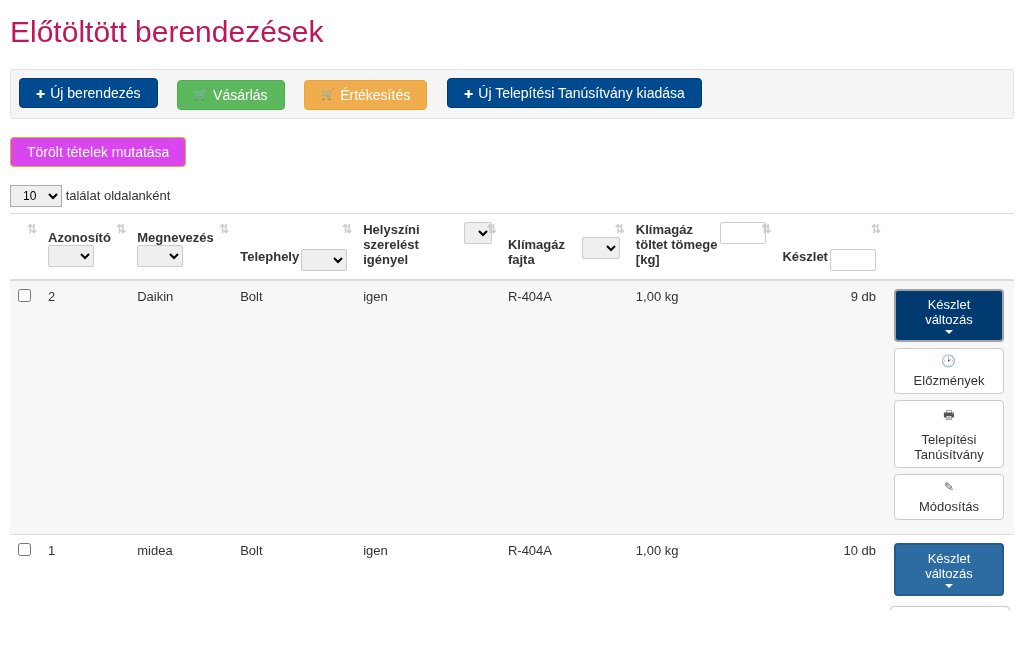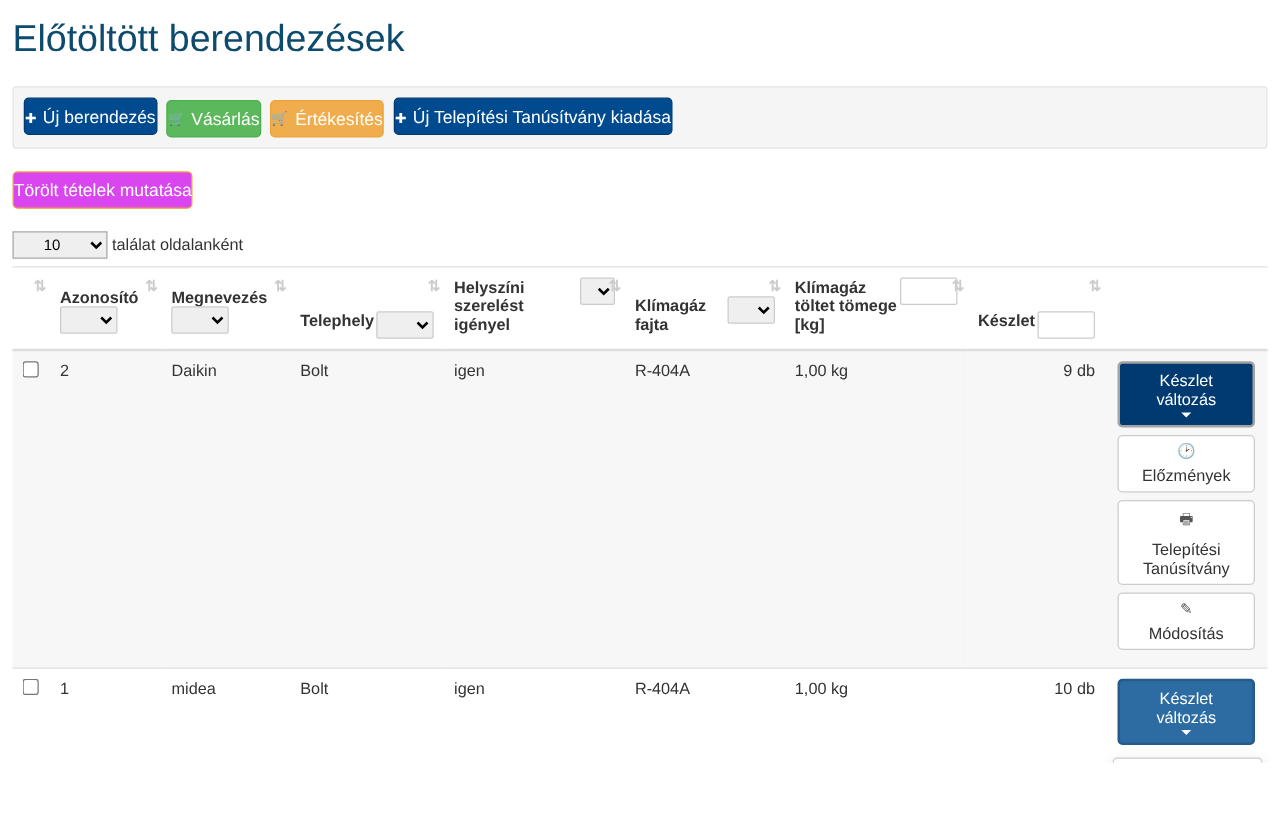--- a/index.html
+++ b/index.html
@@ -1,29 +1,29 @@
 <!DOCTYPE html>
 <html><head>
 <meta charset="utf-8">
 <style>
   * { box-sizing: border-box; margin: 0; padding: 0; }
   body { font-family: "Helvetica Neue", Helvetica, Arial, sans-serif; font-size: 14px; color: #333; background: #fff; padding: 0 10px; }
-  h1 { font-size: 30px; font-weight: 500; margin: 15px 0 20px 0; color: #0c4a6e; }
+  h1 { font-size: 30px; font-weight: 500; margin: 15px 0 20px 0; color: #be185d; }
   .toolbar { background: #f5f5f5; padding: 8px; border: 1px solid #e3e3e3; border-radius: 3px; margin-bottom: 18px; }
-  .btn { display: inline-flex; align-items: center; gap: 5px; padding: 6px 0; font-size: 14px; border: 1px solid transparent; border-radius: 4px; color: #fff; cursor: pointer; margin-right: 4px; }
+  .btn { display: inline-flex; align-items: center; gap: 5px; padding: 6px 16px; font-size: 14px; border: 1px solid transparent; border-radius: 4px; color: #fff; cursor: pointer; margin-right: 16px; }
   .btn-primary { background: #004a8f; border-color: #003a70; }
   .btn-success { background: #5cb85c; border-color: #4cae4c; }
   .btn-warning { background: #f0ad4e; border-color: #eea236; }
   .btn-orange { background: #d946ef; border-color: #eea236; }
   .btn-default { background: #fff; color: #333; border-color: #ccc; }
   .btn-small { font-size: 13px; padding: 5px 10px; }
   .plus::before { content: "✚"; font-size: 11px; }
   .info::before { content: "ℹ"; font-weight: bold; }
   .controls-row { display: flex; justify-content: space-between; align-items: center; margin: 6px 0; font-size: 13px; color: #333; }
-  .length-select { border: 1px solid #aaa; font-size: 12px; padding: 2px 20px; height: 22px; }
+  .length-select { border: 1px solid #aaa; font-size: 12px; padding: 2px 8px; height: 22px; }
   .search-input { border: 1px solid #ccc; padding: 4px; height: 26px; width: 150px; border-radius: 3px; }
   table { width: 100%; border-collapse: collapse; margin-top: 6px; }
   th, td { padding: 8px; text-align: left; vertical-align: top; border-top: 1px solid #ddd; }
   thead th { border-bottom: 2px solid #ddd; font-weight: bold; font-size: 13px; color: #333; position: relative; vertical-align: bottom; }
   thead th .sort { position: absolute; right: 6px; top: 8px; color: #ccc; font-size: 12px; letter-spacing: -3px; }
   thead input[type=text], thead select { width: 46px; height: 22px; border: 1px solid #ccc; border-radius: 2px; font-size: 12px; }
   thead .wide-select { width: 46px; }
   tbody tr:nth-child(1) { background: #f7f7f7; }
   tbody td { font-size: 13px; color: #333; }
   .num-right { text-align: right; }

